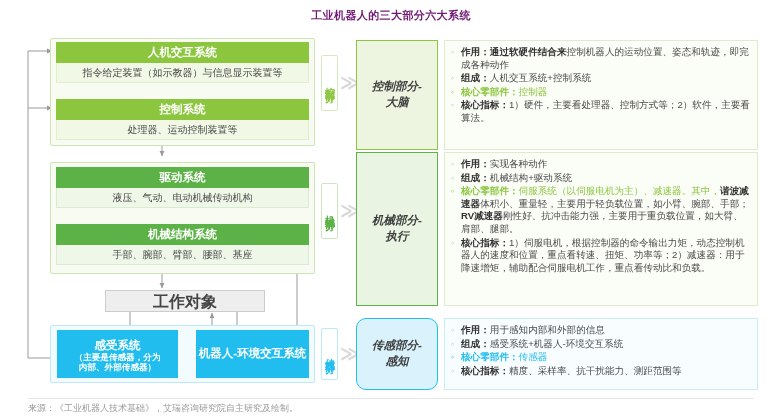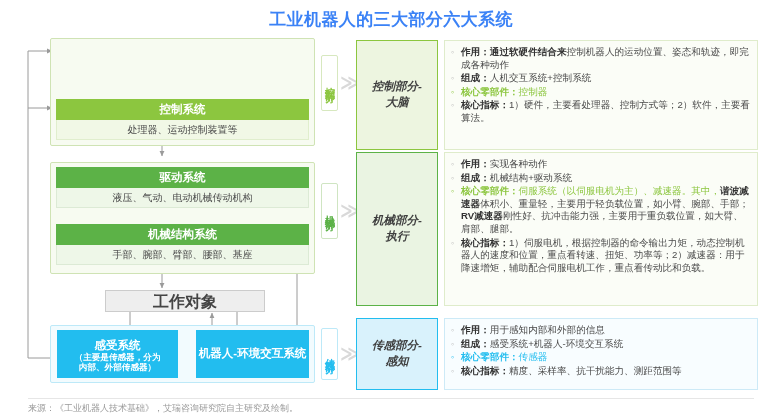--- a/index.html
+++ b/index.html
@@ -8,21 +8,21 @@
     background: #ffffff;
     font-family: "Liberation Sans", "DejaVu Sans", sans-serif;
     overflow: hidden;
   }
   #page { position: relative; width: 782px; height: 417px; background: #fff; }
 
   
   .title {
     position: absolute; top: 8px; left: 0; width: 782px;
     text-align: center;
-    font-size: 17px; font-weight: bold; color: #3b82f6;
+    font-size: 11px; font-weight: bold; color: #701a75;
     letter-spacing: .4px;
   }
 
   
   .group-box {
     position: absolute;
     border: 1px solid #cfe3b4;
     background: #f7fbf1;
     border-radius: 2px;
   }
@@ -89,21 +89,21 @@
   
   .stagebox {
     position: absolute;
     border: 1px solid #8cc63f; background: #edf5e0;
     display: flex; align-items: center; justify-content: center;
     text-align: center; font-size: 11.5px; font-weight: bold; color: #3f3f3f;
     line-height: 1.35;
     font-style: italic;
   }
   .stagebox.g2 { border-color: #5cb247; background: #eaf4e2; }
-  .stagebox.cy { border-color: #22bdef; background: #d9f2fc; color: #3f3f3f; }
+  .stagebox.cy { border-color: #22bdef; background: #d9f2fc; color: #3f3f3f; border-radius: 10px; }
 
   
   .panel {
     position: absolute;
     border: 1px solid #dfeccb; background: #fbfdf7;
     padding: 5px 6px 4px 6px;
   }
   .panel.cy { border-color: #cdeaf7; background: #f8fdff; }
   .bullet-row { display: flex; margin-bottom: 1px; }
   .bullet {
@@ -162,20 +162,24 @@
 
       <path d="M297,268 L297,330" marker-end="url(#ah)"></path>
 
       <path d="M58,358 L28,358 L28,51 L52,51" marker-end="url(#ah)"></path>
       <path d="M28,108 L52,108" marker-end="url(#ah)"></path>
     </g>
   </svg>
 
   <div class="group-box" style="left:50px; top:38px; width:265px; height:108px;"></div>
 
+  <div class="sysbox" style="left:56px; top:42px; width:253px;">
+    <div class="sys-head">人机交互系统</div>
+    <div class="sys-sub">指令给定装置（如示教器）与信息显示装置等</div>
+  </div>
 
   <div class="sysbox" style="left:56px; top:99px; width:253px;">
     <div class="sys-head">控制系统</div>
     <div class="sys-sub">处理器、运动控制装置等</div>
   </div>
 
   <div class="group-box" style="left:50px; top:162px; width:265px; height:112px;"></div>
 
   <div class="sysbox" style="left:56px; top:224px; width:253px;">
     <div class="sys-head dark">机械结构系统</div>

